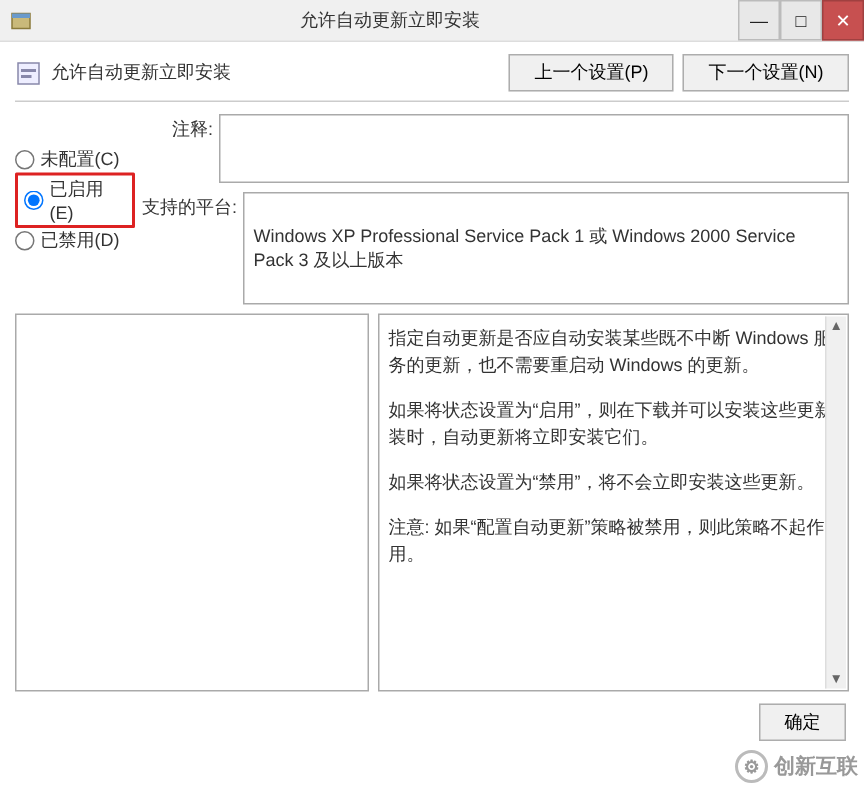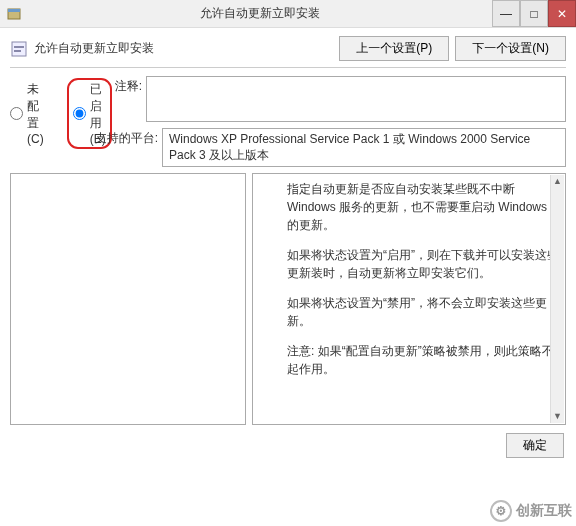--- a/index.html
+++ b/index.html
@@ -36,46 +36,46 @@
   .content { padding: 8px 10px 10px 10px; }
   .header-row { display: flex; align-items: center; margin-bottom: 6px; }
   .header-row .icon { width: 18px; height: 18px; margin-right: 6px; }
   .nav-btns { margin-left: auto; display: flex; gap: 6px; }
   button.push {
     background: #f0f0f0; border: 1px solid #adadad; padding: 3px 16px;
     font-size: 12px; font-family: inherit; cursor: pointer;
   }
   .divider { border-top: 1px solid #ccc; margin: 4px 0 8px 0; }
   .config-row { display: flex; align-items: flex-start; }
-  .radio-col { width: 80px; display: flex; gap: 23px; padding-top: 2px; }
+  .radio-col { width: 80px; display: flex; flex-direction: column; gap: 0; padding-top: 2px; margin-top: 20px; }
   .radio-item { display: flex; align-items: center; gap: 4px; cursor: pointer; }
   .radio-item input { margin: 0; }
-  .highlight { border: 2px solid #d22; border-radius: 11px; padding: 1px 4px; }
+  .highlight { border: 2px solid #d22; border-radius: 1px; padding: 1px 4px; }
   .comment-col { flex: 1; display: flex; flex-direction: column; }
   .field-row { display: flex; align-items: flex-start; margin-bottom: 6px; }
   .field-label { width: 56px; text-align: right; padding-right: 4px; padding-top: 2px; }
   .comment-box {
     flex: 1; height: 46px; border: 1px solid #aaa; background: #fff; padding: 2px;
     font-family: inherit; font-size: 12px; resize: none;
   }
   .platform-box {
-    flex: 1; border: 1px solid #aaa; background: #fff; padding: 3px 6px;
+    flex: 1; border: 1px solid #aaa; background: #fff; padding: 21px 6px;
     font-size: 12px; line-height: 1.3;
   }
   .mid-labels { display: flex; margin: 8px 0 4px 0; }
   .mid-labels .left { width: 250px; padding-left: 2px; }
   .mid-labels .right { flex: 1; padding-left: 2px; }
   .panes { display: flex; gap: 6px; }
   .pane {
     border: 1px solid #aaa; background: #fff; height: 252px;
     padding: 6px; font-size: 12px; line-height: 1.5; overflow: auto;
   }
   .pane.left { width: 236px; }
   .pane.right { flex: 1; position: relative; }
-  .help-text p { margin-bottom: 12px; margin-left: 28px; }
+  .help-text p { margin-bottom: 12px; }
   .scroll-indicator {
     position: absolute; right: 1px; top: 1px; bottom: 1px; width: 14px;
     background: #f0f0f0; border-left: 1px solid #ddd;
     display: flex; flex-direction: column; justify-content: space-between;
     font-size: 9px; color: #666; align-items: center;
   }
   .dialog-btns {
     display: flex; justify-content: flex-end; gap: 23px;
     margin-top: 8px; padding-right: 2px;
   }
@@ -130,20 +130,24 @@
   <div class="config-row">
     <div class="radio-col">
       <label class="radio-item">
         <input type="radio" name="state" style="">
         <span>未配置(C)</span>
       </label>
       <label class="radio-item highlight">
         <input type="radio" name="state" checked="" style="">
         <span>已启用(E)</span>
       </label>
+      <label class="radio-item">
+        <input type="radio" name="state" style="">
+        <span>已禁用(D)</span>
+      </label>
     </div>
 
     <div class="comment-col">
       <div class="field-row">
         <span class="field-label">注释:</span>
         <textarea class="comment-box" style=""></textarea>
       </div>
       <div class="field-row">
         <span class="field-label" style="width:72px;">支持的平台:</span>
         <div class="platform-box">

